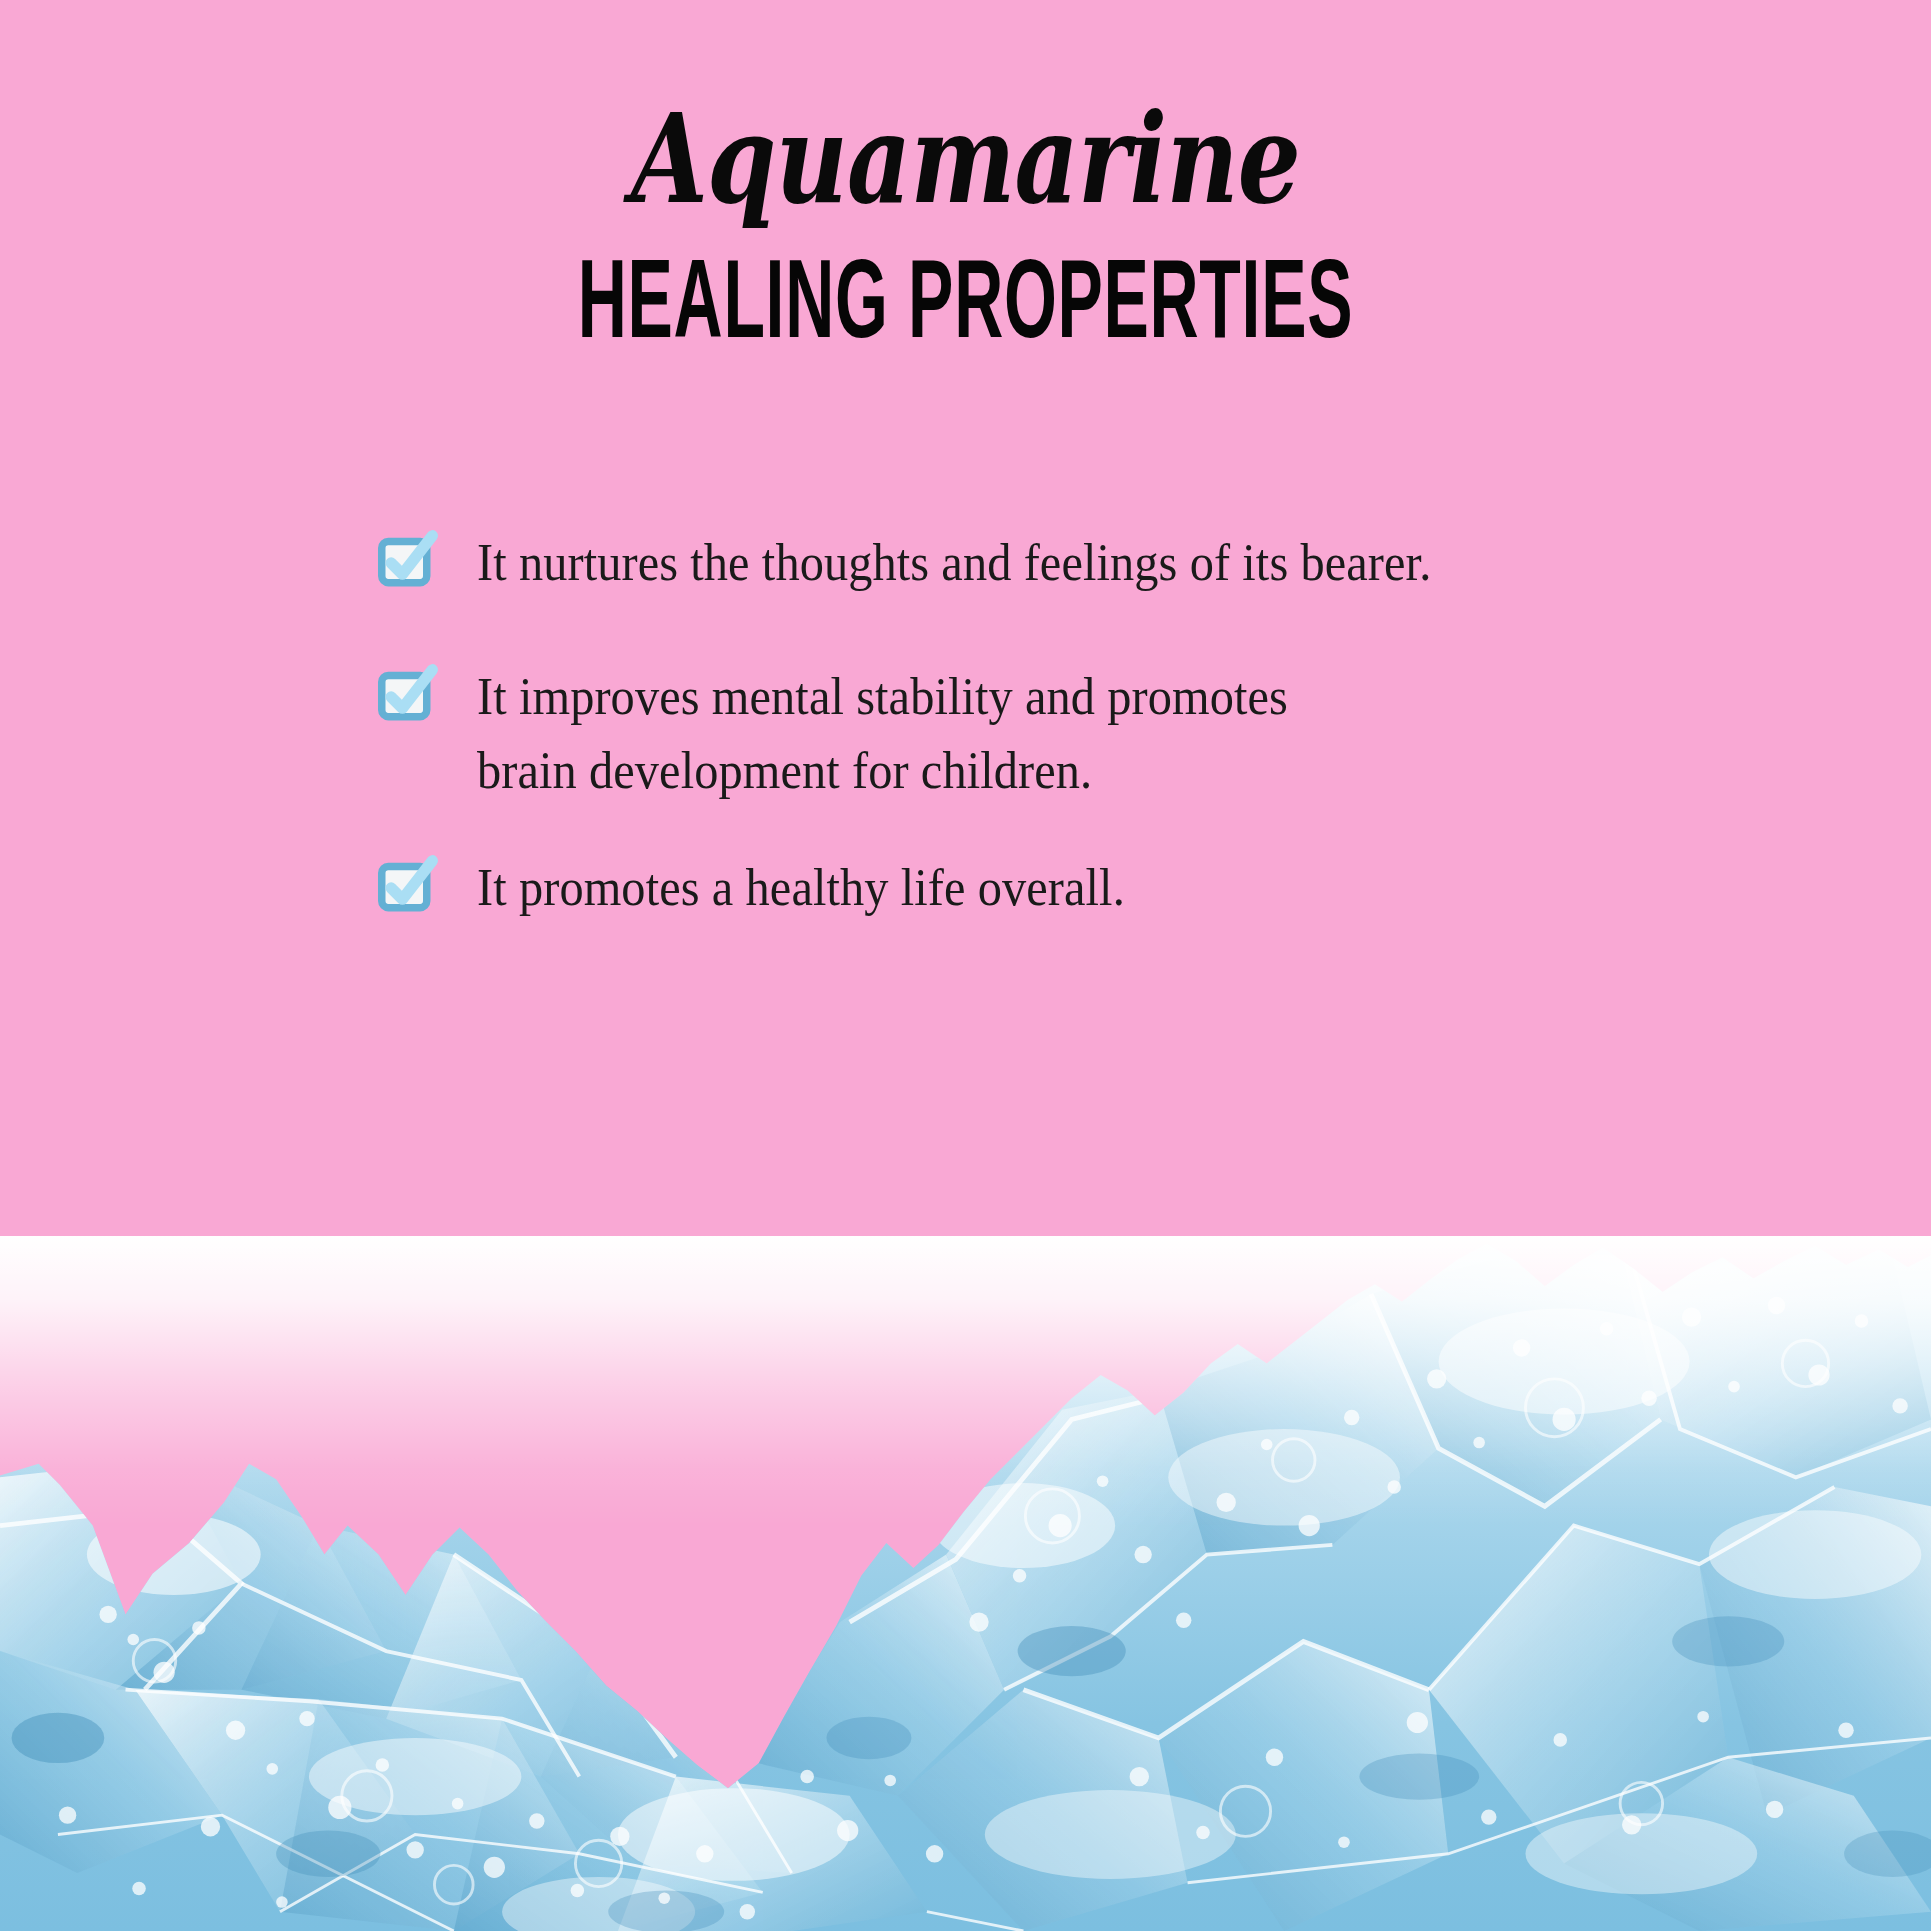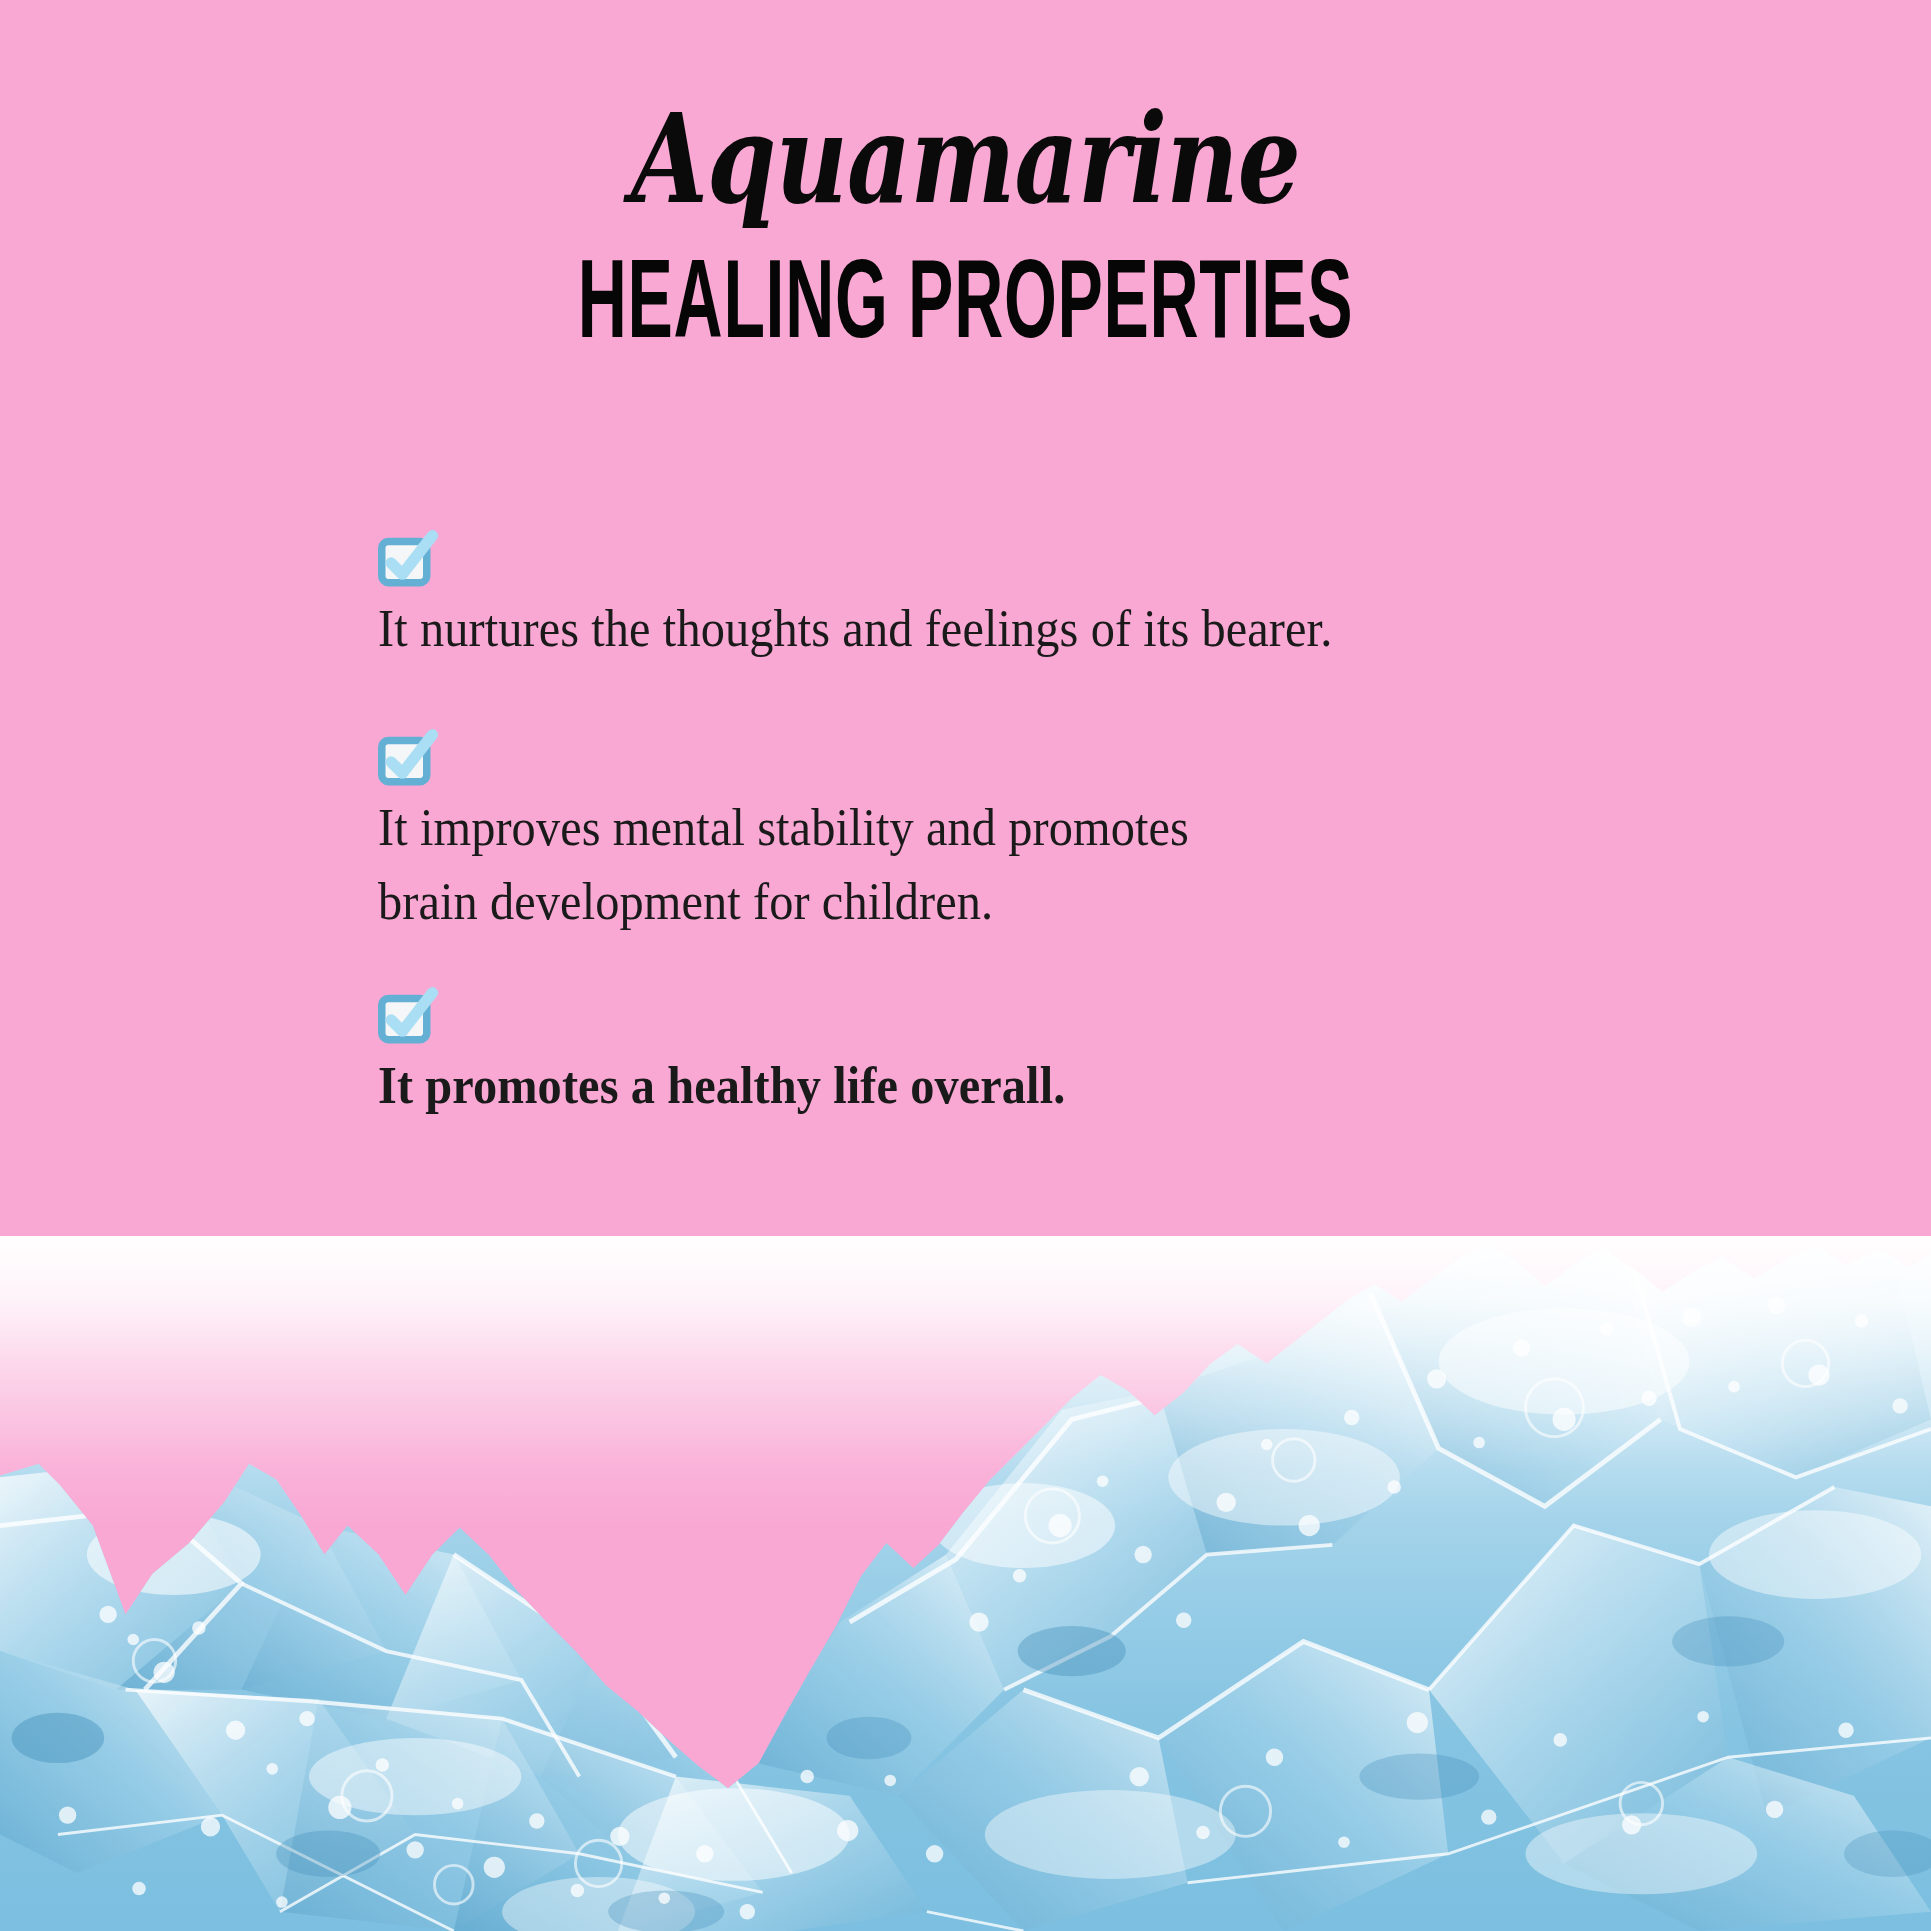--- a/index.html
+++ b/index.html
@@ -68,23 +68,22 @@
     top: 526px;
     left: 378px;
     width: 1468px;
     z-index: 5;
   }
 
   .check-row {
     display: flex;
     align-items: flex-start;
     margin-bottom: 50px;
-    flex-direction: column;
-  }
-  .check-row:last-child { margin-bottom: 0; font-weight: bold; }
+  }
+  .check-row:last-child { margin-bottom: 0; }
 
   .check-icon {
     flex: 0 0 auto;
     width: 60px;
     height: 60px;
     position: relative;
     margin-top: 5.8px;
     margin-right: 39px;
   }
   .check-icon svg {

